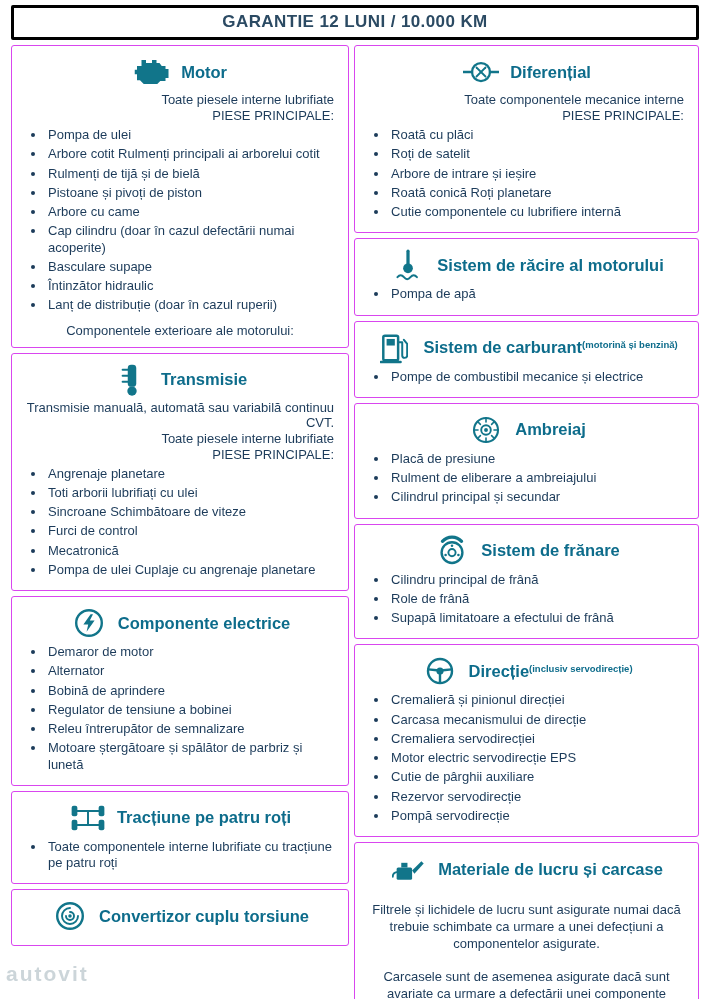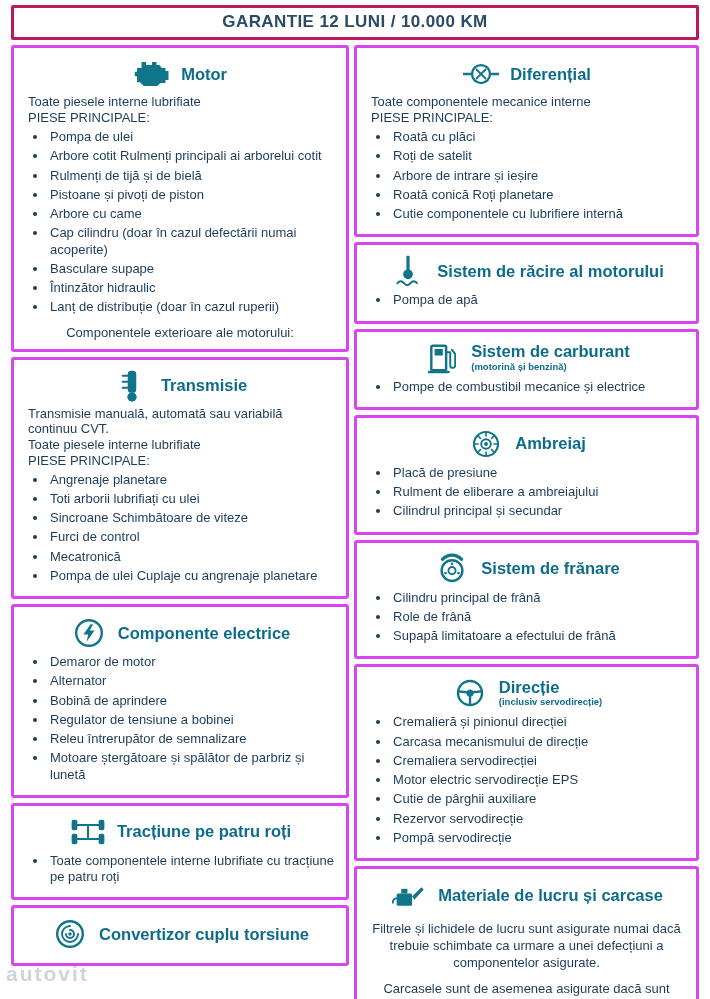--- a/index.html
+++ b/index.html
@@ -4,48 +4,48 @@
 <style>
   html,body{margin:0;padding:0;}
   body{
     width:710px;height:999px;overflow:hidden;position:relative;
     background:#ffffff;color:#1c3b5a;
     font-family:"Liberation Sans", sans-serif;
     font-size:13px;
   }
   .page{padding:5px 11px 0;}
   .title-box{
-    border:3px solid #be185d;border-radius:2px;
+    border:3px solid #000000;border-radius:2px;
     text-align:center;padding:4px 0 5px;margin-bottom:5px;
   }
   .title-box h1{
     margin:0;font-size:17px;color:#2b4a63;letter-spacing:.4px;font-weight:bold;
   }
   .cols{display:grid;grid-template-columns:1fr 1.02fr;gap:5px;align-items:start;}
   .col{display:flex;flex-direction:column;gap:5px;}
   .card{
-    border:3px solid #d946ef;border-radius:3px;
+    border:1px solid #d946ef;border-radius:3px;
     padding:7px 10px 9px;background:#fff;
   }
   .card-head{
     display:flex;align-items:center;justify-content:center;gap:10px;
     margin:2px 0 3px;
   }
   .icon{display:inline-flex;align-items:center;justify-content:center;width:38px;height:34px;flex:0 0 auto;}
   .icon svg{display:block;}
-  .head-text{display:flex;flex-direction:column;line-height:1.05;}
+  .head-text{display:flex;flex-direction:row;line-height:1.05;}
   .ttl{font-weight:bold;color:#0d6c8b;font-size:16.5px;}
   .note{font-size:9.5px;font-weight:bold;color:#0d6c8b;margin-top:1px;}
-  .subtitle{text-align:left;margin:1px 4px 2px;}
+  .subtitle{text-align:right;margin:1px 4px 2px;}
   .subtitle div{margin:1px 0;}
   ul{margin:4px 0 2px;padding-left:24px;list-style:disc;}
   li{margin:3px 0;line-height:1.25;padding-left:2px;}
   .sec-title{text-align:center;margin-top:9px;}
   .paras{margin-top:4px;}
-  .paras div{margin:9px 4px;text-align:center;line-height:1.3;}
+  .paras div{margin:16px 4px;text-align:center;line-height:1.3;}
   .watermark{
     position:absolute;left:6px;bottom:13px;
     font-size:21px;font-weight:bold;letter-spacing:2px;
     color:#8fa3ad;opacity:.45;user-select:none;
   }
   .tealfill{fill:#11758a;}
   .tealstroke{fill:none;stroke:#11758a;stroke-width:2.4;stroke-linecap:round;stroke-linejoin:round;}
 </style>
 </head>
 <body>

